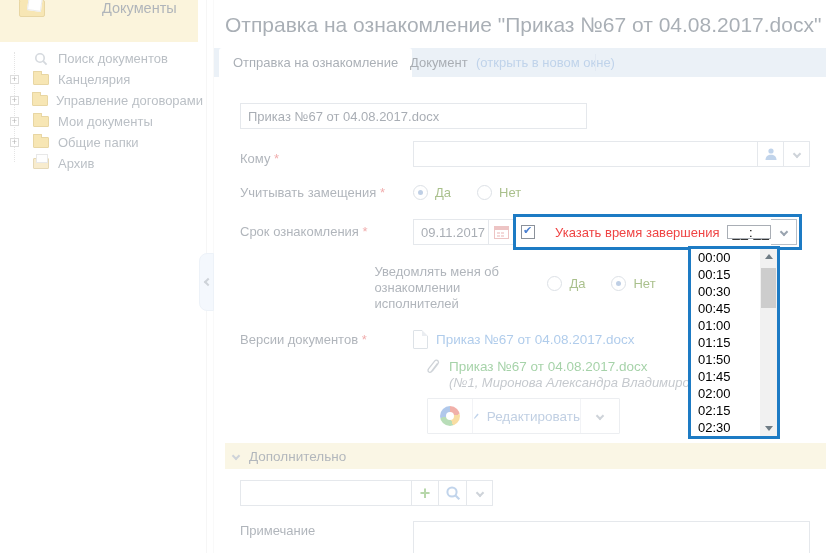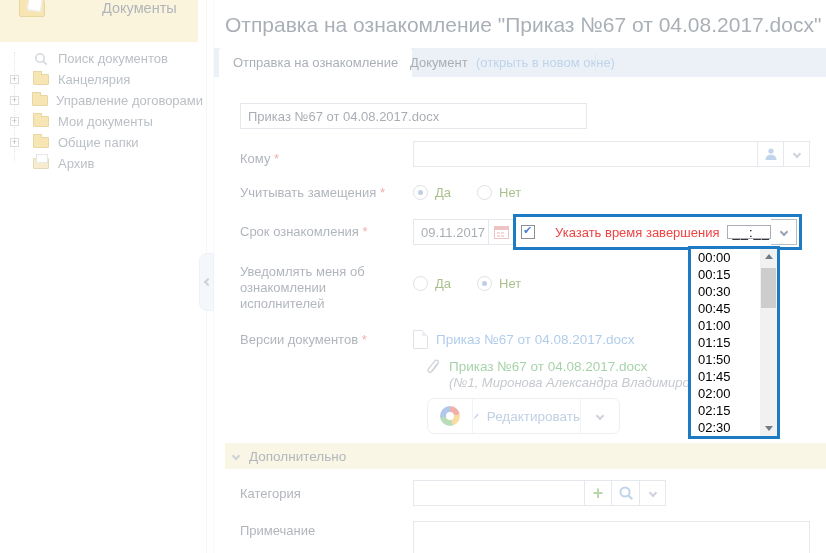--- a/index.html
+++ b/index.html
@@ -48,21 +48,21 @@
   .fieldcol { display:flex; align-items:center; }
   .tbox { height:26px; border:1px solid #c9cfd8; background:#fff; font-size:13px; color:#4a5462; display:flex; align-items:center; padding:0 7px; }
   .btn { height:26px; border:1px solid #c9cfd8; border-left:none; background:#fff; display:flex; align-items:center; justify-content:center; }
 
   #row-tema { top:103; }
   #row-tema .tbox { width:347px; }
   #row-komu { top:141px;align-items:flex-end; }
   #row-komu .tbox { width:345px; }
   #row-zam { top:179px; }
   #row-srok { top:214px; }
-  #row-uved { top:258px; }
+  #row-uved { top:258px;justify-content:center; }
   #row-versii { top:326px; }
   #row-kat { top:480px; }
   #row-prim { top:517px; }
   #row-tema { top:103px; }
 
   .radio { width:15px; height:15px; border:1px solid #b6bfca; border-radius:50%; background:#fff; position:relative; flex:none; }
   .radio.sel::after { content:""; position:absolute; left:4px; top:4px; width:5px; height:5px; border-radius:50%; background:#7a9cc9; }
   .radio-lab { font-size:13px; color:#4d7c0f; margin:0 26px 0 7px; }
 
   .date-box { width:76px; height:26px; border:1px solid #c9cfd8; background:#fff; font-size:13px; color:#4a5462; display:flex; align-items:center; padding:0 7px; }
@@ -74,21 +74,21 @@
   #cb-label { font-size:13px; color:#ef4444; margin-left:20px; white-space:nowrap; }
   #time-field { width:44px; height:14px; border:1px solid #a9aeb5; background:#fff; margin-left:8px; font-size:13px; color:#000; display:flex; align-items:center; padding-left:4px; letter-spacing:1px; }
   #time-ddbtn { width:26px; height:26px; border:1px solid #b9bfc7; border-left:none; background:#fff; display:flex; align-items:center; justify-content:center; }
 
   
   .doc-icon { position:relative; width:15px; height:19px; background:#fff; border:1px solid #b9c2cc; border-radius:1px; }
   .doc-icon::after { content:""; position:absolute; right:-1px; top:-1px; border-style:solid; border-width:0 6px 6px 0; border-color:transparent #fff #d4dae1 transparent; }
   .link-blue { font-size:13.5px; color:#5a95d6; white-space:nowrap; }
   .link-green { font-size:13.5px; color:#45a24b; white-space:nowrap; }
   .note-italic { font-style:italic; font-size:13px; color:#868e98; white-space:nowrap; }
-  .btn-group { display:flex; border:1px solid #d7dce2; border-radius:7px; background:#fff; height:36px; }
+  .btn-group { display:flex; border:1px solid #d7dce2; border-radius:1px; background:#fff; height:36px; }
   .bg-seg { display:flex; align-items:center; justify-content:center; border-right:1px solid #e3e7ec; }
   .donut { width:20px; height:20px; border-radius:50%; background:conic-gradient(#e25b4d 0 22%, #f0b840 22% 45%, #6cb96b 45% 72%, #5b8dd6 72% 100%); position:relative; }
   .donut::after { content:""; position:absolute; left:6px; top:6px; width:8px; height:8px; border-radius:50%; background:#fff; }
   .edit-text { font-size:13.5px; color:#7d9cc4; margin-left:8px; }
 
   
   #dop-bar { position:absolute; left:11px; right:0; top:443px; height:26px; background:#f5ecc9; display:flex; align-items:center; }
   #dop-label { font-size:13.5px; color:#5f6974; margin-left:10px; }
   #row-kat .tbox { width:172px; }
   .plus-glyph { font-size:18px; font-weight:bold; color:#6aab4f; line-height:1; }
@@ -294,21 +294,20 @@
         </div>
       </div>
     </div>
 
     <div id="dop-bar">
       <span class="chev down" style="margin-left:8px;"></span>
       <span id="dop-label">Дополнительно</span>
     </div>
 
     <div class="row" id="row-kat" style="top:480px;">
-      <div class="lbl">Категория</div>
       <div class="fieldcol">
         <div class="tbox">
             <span></span>
           </div>
         <div class="btn" style="width:27px;">
             <span class="plus-glyph">+</span>
           </div>
         <div class="btn" style="width:28px;">
           <svg width="16" height="16" viewBox="0 0 16 16">
               <circle cx="7" cy="7" r="4.6" fill="none" stroke="#7da5d6" stroke-width="2"></circle>

